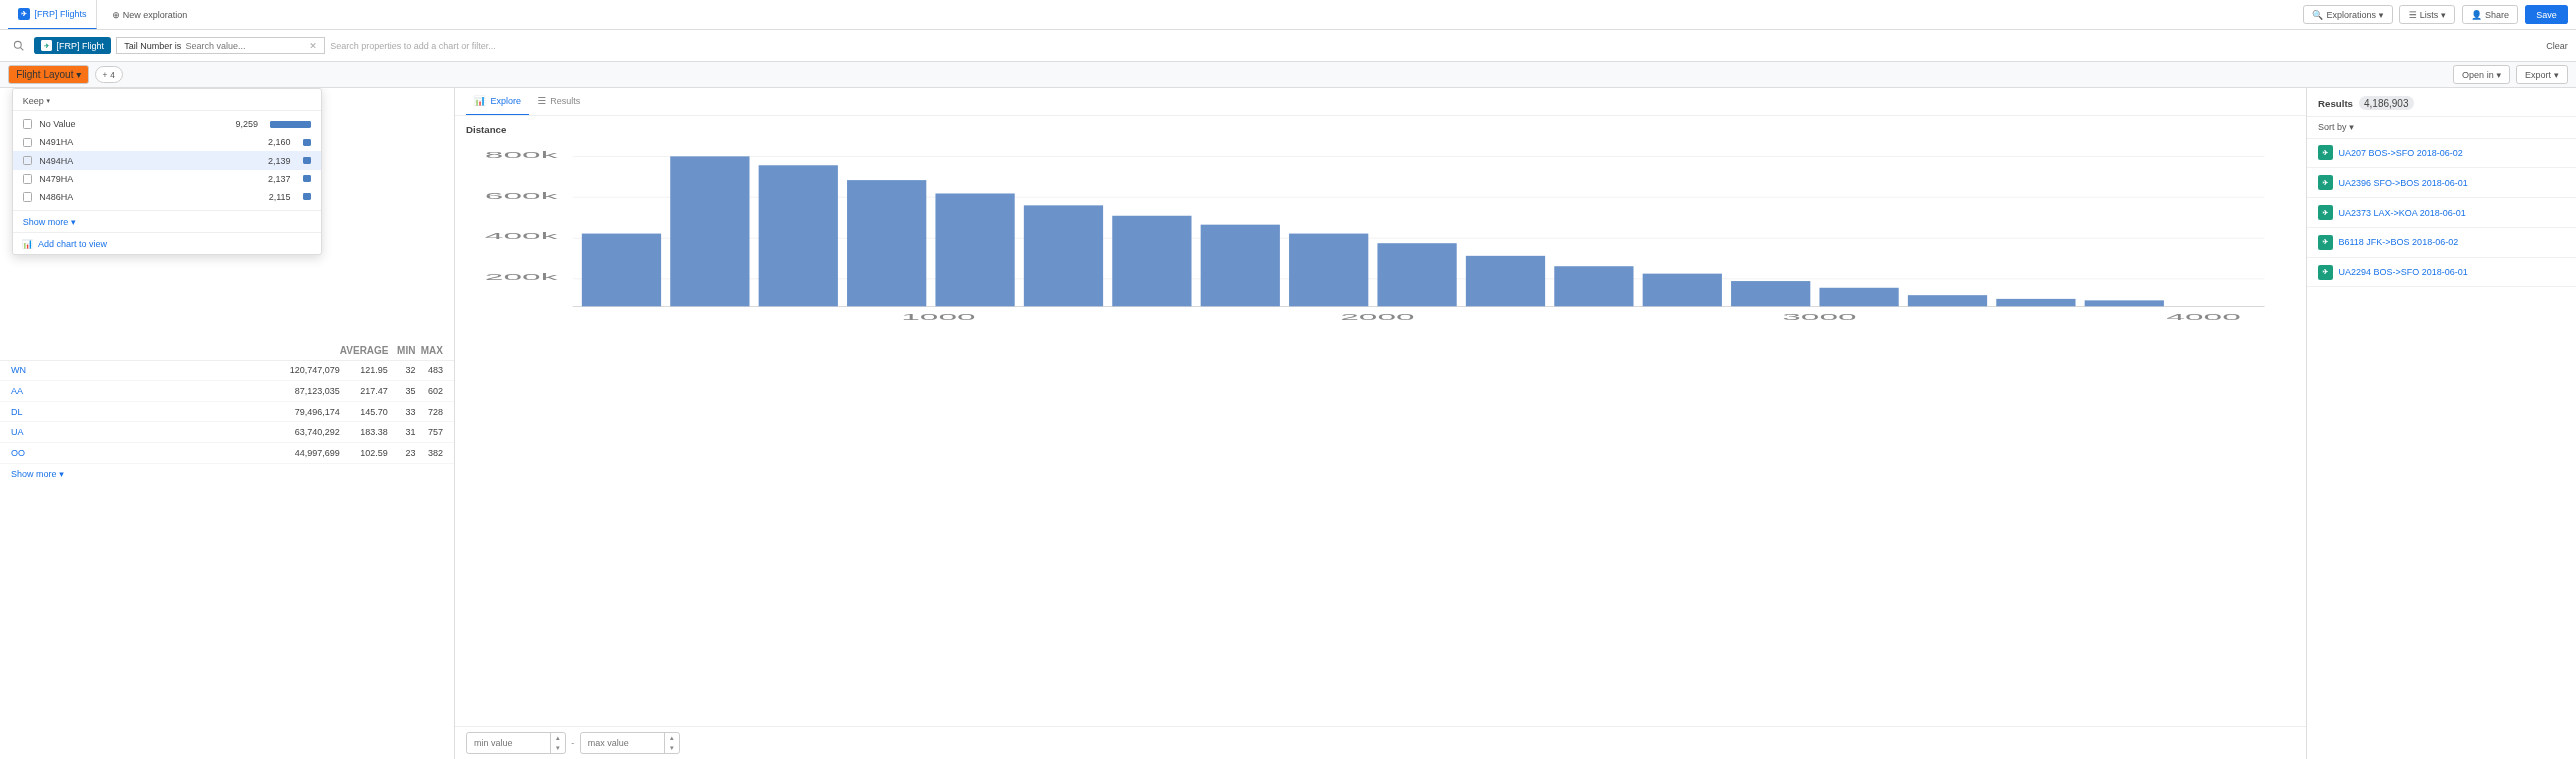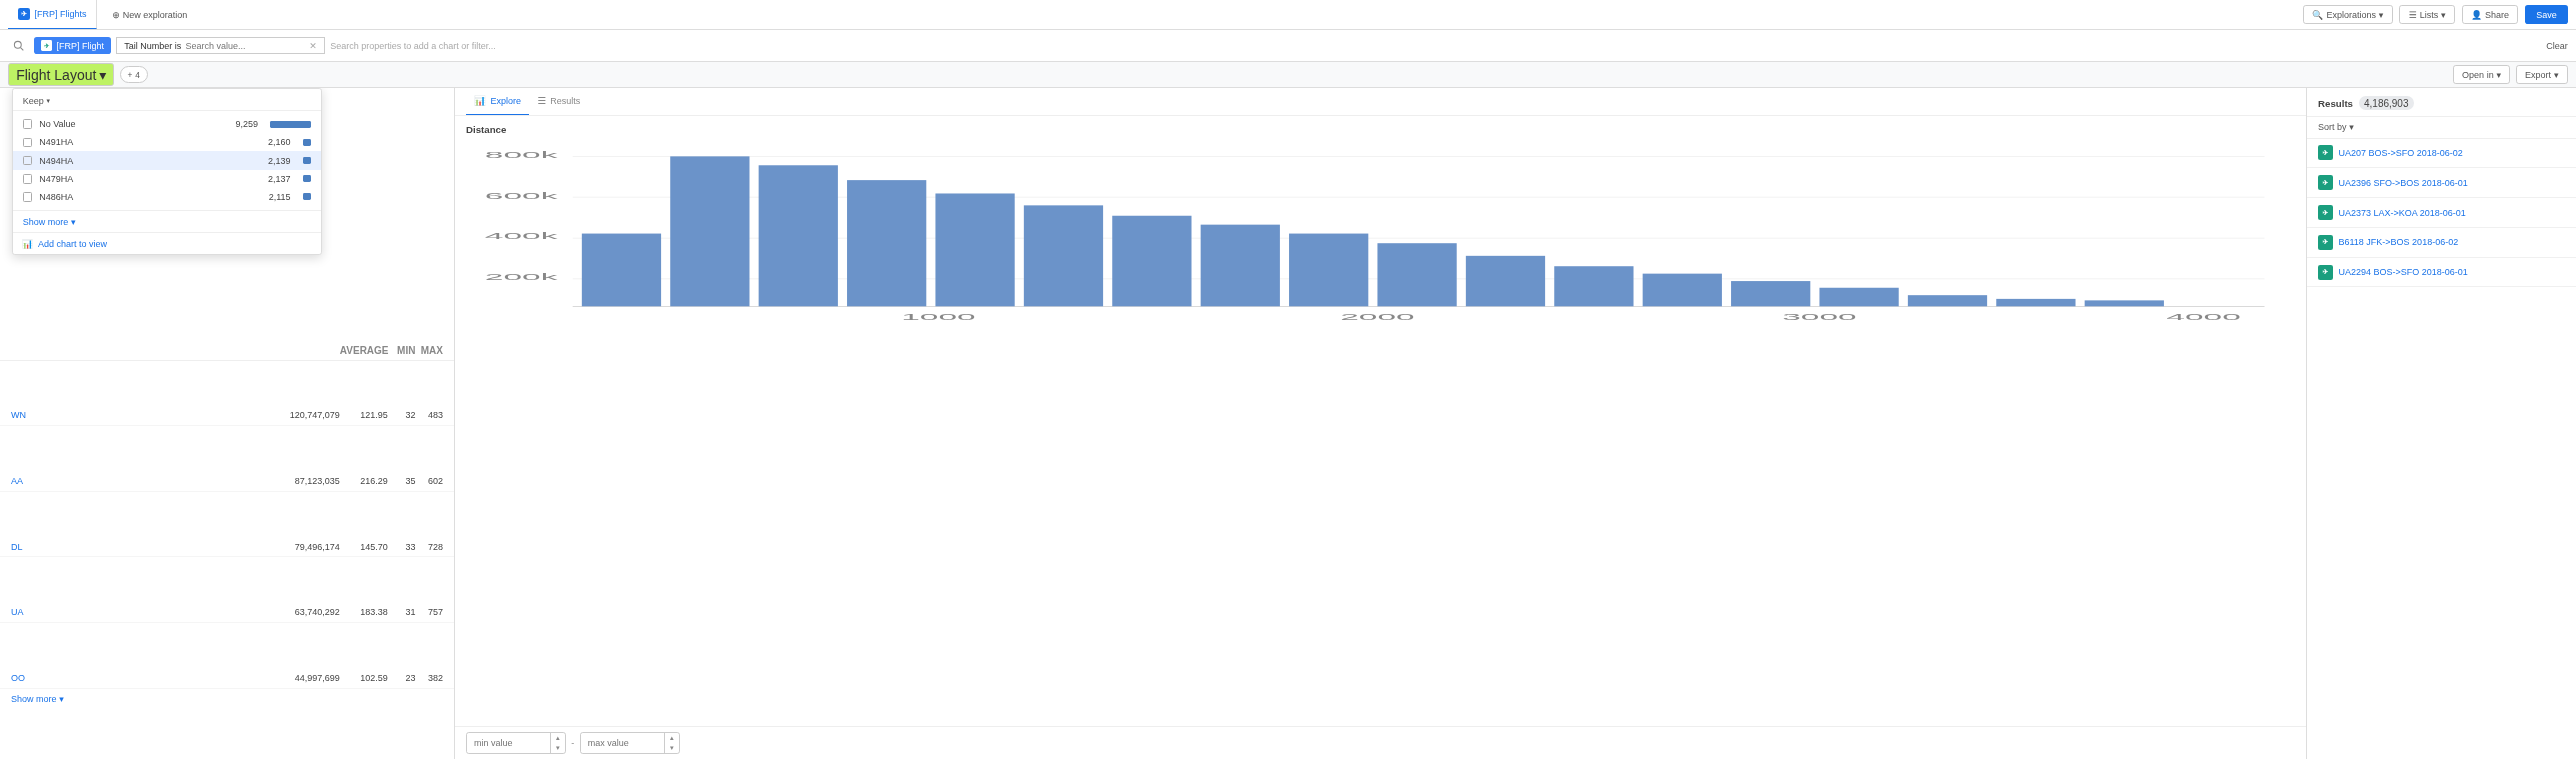--- a/index.html
+++ b/index.html
@@ -11,32 +11,32 @@
     .tab.active { border-bottom: 1.4px solid #1a73e8; color: #1a73e8; }
     .tab-icon { width: 12.4px; height: 12.4px; background: #1a73e8; border-radius: 2.1px; display: flex; align-items: center; justify-content: center; color: #fff; font-size: 6.9px; font-weight: bold; }
     .new-explore { display: flex; align-items: center; gap: 2.8px; padding: 0 9.7px; color: #555; cursor: pointer; font-size: 9px; }
     .top-bar-right { margin-left: auto; display: flex; align-items: center; gap: 6.9px; }
     .top-btn { display: flex; align-items: center; gap: 2.8px; padding: 3.4px 8.3px; border: 0.7px solid #ccc; border-radius: 2.8px; background: #fff; cursor: pointer; font-size: 9px; color: #555; }
     .save-btn { background: #1a73e8; color: #fff; border: none; border-radius: 2.8px; padding: 4.1px 11px; font-size: 9px; cursor: pointer; }
 
     
     .search-bar { display: flex; align-items: center; background: #fff; border-bottom: 0.7px solid #ddd; height: 32px; padding: 0 8.3px; gap: 5.5px; }
     .search-icon-circle { width: 20.7px; height: 20.7px; display: flex; align-items: center; justify-content: center; color: #888; cursor: pointer; }
-    .entity-tag { display: flex; align-items: center; gap: 4.1px; background: #3b82f6; color: #fff; border-radius: 2.8px; padding: 2.8px 6.9px; font-size: 9px; }
+    .entity-tag { display: flex; align-items: center; gap: 4.1px; background: #0369a1; color: #fff; border-radius: 2.8px; padding: 2.8px 6.9px; font-size: 9px; }
     .entity-tag .icon { background: #fff; color: #1a9e7e; border-radius: 1.4px; width: 11px; height: 11px; display: flex; align-items: center; justify-content: center; font-size: 6.2px; font-weight: bold; }
     .filter-tag { display: flex; align-items: center; gap: 4.1px; border: 0.7px solid #ccc; border-radius: 0; padding: 2.8px 6.9px; font-size: 9px; background: #fff; }
     .filter-input { border: none; outline: none; font-size: 9px; color: #aaa; min-width: 83px; }
     .filter-close { color: #aaa; cursor: pointer; margin-left: 2.8px; }
     .filter-placeholder { color: #aaa; font-size: 9px; flex: 1; }
     .clear-btn { color: #555; cursor: pointer; font-size: 9px; border: none; background: none; }
     .search-bar-right { margin-left: auto; display: flex; align-items: center; gap: 5.5px; }
 
     
     .layout-bar { display: flex; align-items: center; background: #f8f9fa; border-bottom: 0.7px solid #ddd; height: 26px; padding: 0 8.3px; gap: 5.5px; }
-    .layout-select { display: flex; align-items: center; gap: 2.8px; border: 0.7px solid #ccc; border-radius: 2.8px; padding: 2.8px 6.9px; background: #bef264; cursor: pointer; font-size: 14px; }
+    .layout-select { display: flex; align-items: center; gap: 2.8px; border: 0.7px solid #ccc; border-radius: 2.8px; padding: 2.8px 6.9px; background: #f97316; cursor: pointer; font-size: 10px; }
     .add-chip { display: flex; align-items: center; gap: 2.8px; border: 0.7px solid #ccc; border-radius: 9.7px; padding: 2.1px 6.9px; background: #fff; cursor: pointer; font-size: 8.3px; color: #555; }
 
     
     .main { display: flex; height: calc(100vh - 88px); overflow: hidden; }
 
     
     .left-panel { width: 455px; background: #fff; border-right: 0.7px solid #ddd; display: flex; flex-direction: column; overflow: hidden; position: relative; }
 
     
     .dropdown-overlay { position: absolute; top: 0; left: 12px; width: 310px; background: #fff; border: 0.7px solid #ddd; border-radius: 2.8px; box-shadow: 0 2.8px 11px rgba(0,0,0,0.15); z-index: 100; }
@@ -60,21 +60,21 @@
     .table-header .col-name { flex: 1; }
     .table-header .col-count { width: 69px; text-align: right; }
     .table-header .col-avg { width: 48px; text-align: right; }
     .table-header .col-min { width: 27.6px; text-align: right; }
     .table-header .col-max { width: 27.6px; text-align: right; }
     .table-row-data { display: flex; padding: 4.8px 11px; font-size: 9px; align-items: flex-end; border-bottom: 0.7px solid #f5f5f5; }
     .table-row-data .col-name { flex: 1; color: #1a73e8; cursor: pointer; }
     .table-row-data .col-count { width: 69px; text-align: right; color: #444; }
     .table-row-data .col-avg { width: 48px; text-align: right; color: #444; }
     .table-row-data .col-min { width: 27.6px; text-align: right; color: #444; }
-    .table-row-data .col-max { width: 27.6px; text-align: right; color: #444; margin-top: 45px; }
+    .table-row-data .col-max { width: 27.6px; text-align: right; color: #444; }
     .show-more-table { display: flex; align-items: center; gap: 2.8px; padding: 5.5px 11px; color: #1a73e8; font-size: 9px; cursor: pointer; }
 
     
     .center-panel { flex: 1; background: #fff; border-right: 0.7px solid #ddd; display: flex; flex-direction: column; overflow: hidden; }
     .chart-title { padding: 8.3px 11px 2.8px; font-size: 9.7px; font-weight: 600; color: #444; }
     .chart-area { flex: 1; padding: 5.5px 11px; position: relative; }
     .histogram-svg { width: 100%; height: 193px; }
     .range-inputs { display: flex; align-items: center; gap: 5.5px; padding: 5.5px 11px; border-top: 0.7px solid #eee; }
     .range-input { display: flex; align-items: center; border: 0.7px solid #ccc; border-radius: 2.8px; overflow: hidden; }
     .range-input input { border: none; outline: none; padding: 4.1px 6.9px; font-size: 9px; color: #aaa; width: 83px; }
@@ -252,21 +252,21 @@
       <div class="table-row-data">
         <div class="col-name">WN</div>
         <div class="col-count">120,747,079</div>
         <div class="col-avg">121.95</div>
         <div class="col-min">32</div>
         <div class="col-max">483</div>
       </div>
       <div class="table-row-data">
         <div class="col-name">AA</div>
         <div class="col-count">87,123,035</div>
-        <div class="col-avg">216.29</div>
+        <div class="col-avg">217.47</div>
         <div class="col-min">35</div>
         <div class="col-max">602</div>
       </div>
       <div class="table-row-data">
         <div class="col-name">DL</div>
         <div class="col-count">79,496,174</div>
         <div class="col-avg">145.70</div>
         <div class="col-min">33</div>
         <div class="col-max">728</div>
       </div>

